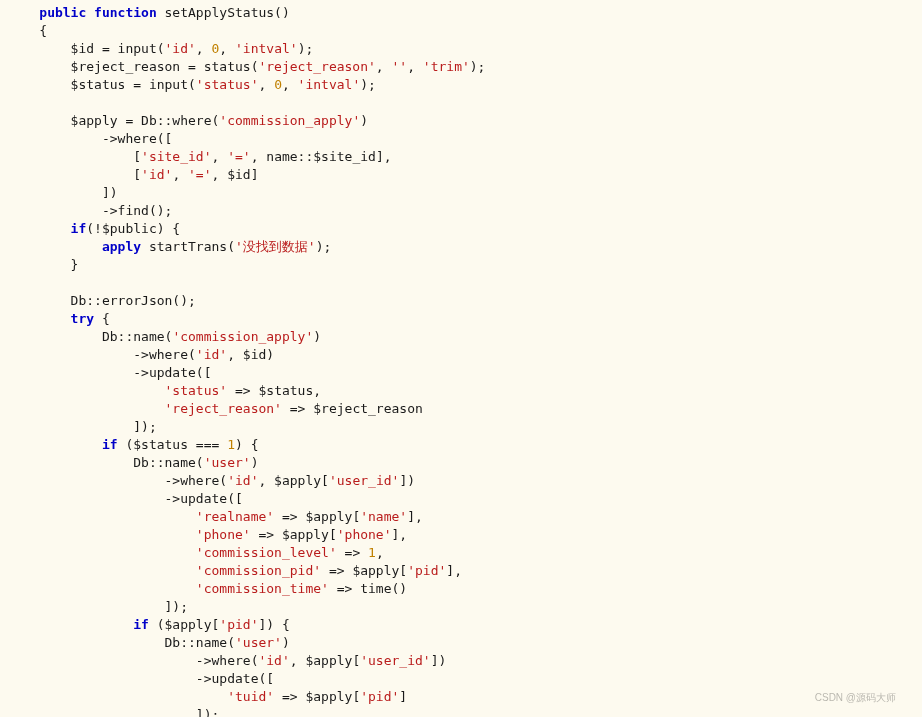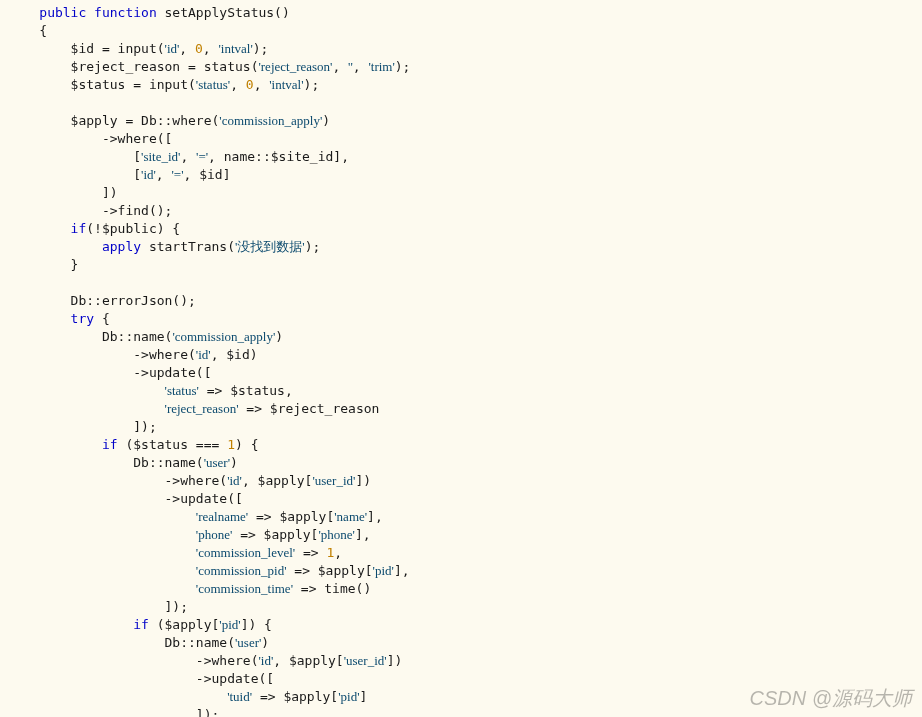--- a/index.html
+++ b/index.html
@@ -12,33 +12,32 @@
     width: 922px;
     height: 717px;
     overflow: hidden;
     position: relative;
   }
   pre {
     margin: 0;
     padding: 4px 8px;
     white-space: pre;
   }
-  .kw  { color: #0000c8; font-weight: normal; }
-  .str { color: #0c4a6e; font-family: Liberation Serif, serif; }
+  .kw  { color: #0000c8; font-weight: bold; }
+  .str { color: #b91c1c; }
   .num { color: #c08000; }
   .var { color: #1a1a1a; }
   .watermark {
     position: absolute;
-    right: 10px;
+    right: 26px;
     bottom: 10px;
     color: rgba(0,0,0,0.28);
     font-family: "Arial", sans-serif;
-    font-size: 20px;
+    font-size: 10px;
     pointer-events: none;
-    font-style: italic;
   }
 </style>
 </head>
 <body>
 
 <pre><span class="kw">    public function</span><span class="var"> setApplyStatus()</span>
 <span class="var">    {</span>
 <span class="var">        $id = input(</span><span class="str">'id'</span><span class="var">, </span><span class="num">0</span><span class="var">, </span><span class="str">'intval'</span><span class="var">);</span>
 <span class="var">        $reject_reason = status(</span><span class="str">'reject_reason'</span><span class="var">, </span><span class="str">''</span><span class="var">, </span><span class="str">'trim'</span><span class="var">);</span>
 <span class="var">        $status = input(</span><span class="str">'status'</span><span class="var">, </span><span class="num">0</span><span class="var">, </span><span class="str">'intval'</span><span class="var">);</span>

